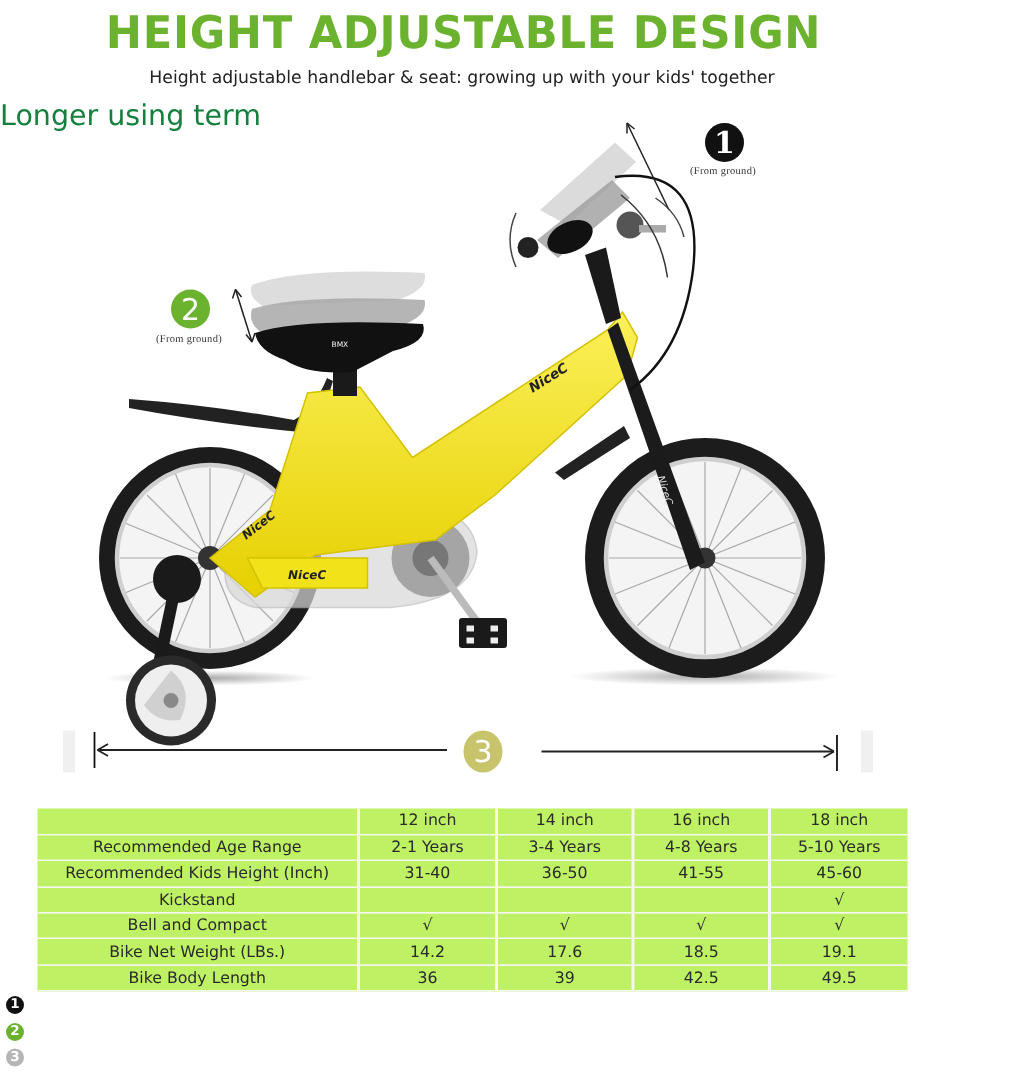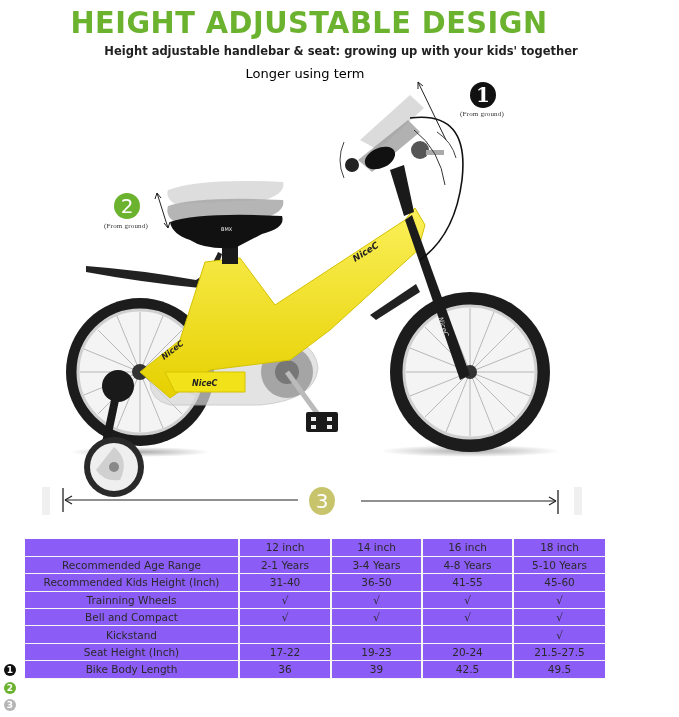--- a/index.html
+++ b/index.html
@@ -7,27 +7,27 @@
   body { position: relative; font-family: "DejaVu Sans", sans-serif; color: #222; }
 
   .headline {
     position: absolute; left: 0; top: 5px; width: 618px; text-align: center;
     font-family: "DejaVu Sans", sans-serif; font-weight: bold;
     font-size: 30px; letter-spacing: 0.5px; color: #6bb22e;
     transform: scaleX(0.96); transform-origin: 309px 0;
   }
   .subhead {
     position: absolute; left: 0; top: 44px; width: 616px; text-align: center;
-    font-family: "DejaVu Sans", sans-serif; font-weight: bold;
-    font-size: 11.5px; color: #222; margin-left: 33px;
+    font-family: "DejaVu Sans", sans-serif; font-weight: normal;
+    font-size: 11.5px; color: #222;
   }
   .tagline {
-    position: absolute; left: 0; top: 66px; width: 610px; text-align: center;
+    position: absolute; left: 0; top: 66px; width: 610px; text-align: left;
     font-family: "DejaVu Sans", sans-serif;
-    font-size: 13px; color: #000000;
+    font-size: 19px; color: #15803d;
   }
 
   .badge {
     position: absolute; border-radius: 50%; text-align: center;
     font-family: "DejaVu Serif", serif; font-weight: bold;
   }
   .badge-1 { left: 470px; top: 82px; width: 26px; height: 26px; line-height: 27px; background: #111; color: #fff; font-size: 20px; }
   .badge-2 { left: 114px; top: 193px; width: 26px; height: 26px; line-height: 27px; background: #6bb22e; color: #fff; font-size: 20px; font-family: "DejaVu Sans", sans-serif; font-weight: normal; }
   .badge-3 { left: 309px; top: 487px; width: 26px; height: 28px; line-height: 29px; background: #c8c46c; color: #fff; font-size: 20px; font-family: "DejaVu Sans", sans-serif; font-weight: normal; border-radius: 50%; }
   .from-ground {
@@ -41,21 +41,21 @@
 
   .length-bar { position: absolute; left: 40px; top: 484px; width: 550px; height: 34px; }
   .length-bar svg { position: absolute; left: 0; top: 0; }
 
   table.spec {
     position: absolute; left: 25px; top: 539px; width: 580px;
     border-collapse: collapse; table-layout: fixed;
     font-family: "DejaVu Sans", sans-serif; font-size: 10.5px; color: #2a2a2a;
   }
   table.spec td {
-    background: #8b5cf6; height: 17.4px; text-align: center; vertical-align: middle;
+    background: #bef264; height: 17.4px; text-align: center; vertical-align: middle;
     border-bottom: 1px solid #f6f6f2; border-right: 2px solid #f6f6f2; padding: 0;
     white-space: nowrap;
   }
   table.spec td:last-child { border-right: none; }
   table.spec col.c0 { width: 214px; }
   table.spec col.c1 { width: 92px; }
   table.spec col.c2 { width: 91px; }
   table.spec col.c3 { width: 91px; }
   table.spec col.c4 { width: 92px; }
 
@@ -234,46 +234,39 @@
       <td>5-10 Years</td>
     </tr>
     <tr>
       <td>Recommended Kids Height (Inch)</td>
       <td>31-40</td>
       <td>36-50</td>
       <td>41-55</td>
       <td>45-60</td>
     </tr>
     <tr>
-      <td>Trainning Wheels</td>
-      <td>√</td>
-      <td>√</td>
-      <td>√</td>
+      <td>Kickstand</td>
+      <td></td>
+      <td></td>
+      <td></td>
       <td>√</td>
     </tr>
     <tr>
       <td>Bell and Compact</td>
       <td>√</td>
       <td>√</td>
       <td>√</td>
       <td>√</td>
     </tr>
     <tr>
-      <td>Kickstand</td>
-      <td></td>
-      <td></td>
-      <td></td>
-      <td>√</td>
-    </tr>
-    <tr>
-      <td>Seat Height (Inch)</td>
-      <td>17-22</td>
-      <td>19-23</td>
-      <td>20-24</td>
-      <td>21.5-27.5</td>
+      <td>Bike Net Weight (LBs.)</td>
+      <td>14.2</td>
+      <td>17.6</td>
+      <td>18.5</td>
+      <td>19.1</td>
     </tr>
     <tr>
       <td>Bike Body Length</td>
       <td>36</td>
       <td>39</td>
       <td>42.5</td>
       <td>49.5</td>
     </tr>
   </tbody>
 </table>

